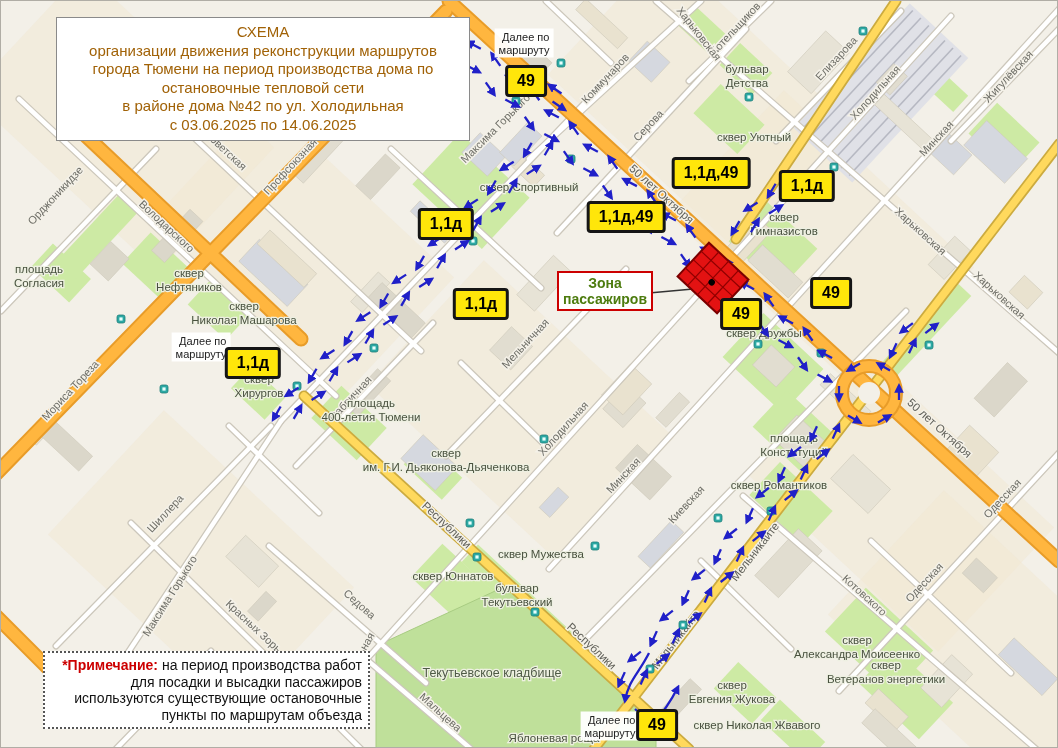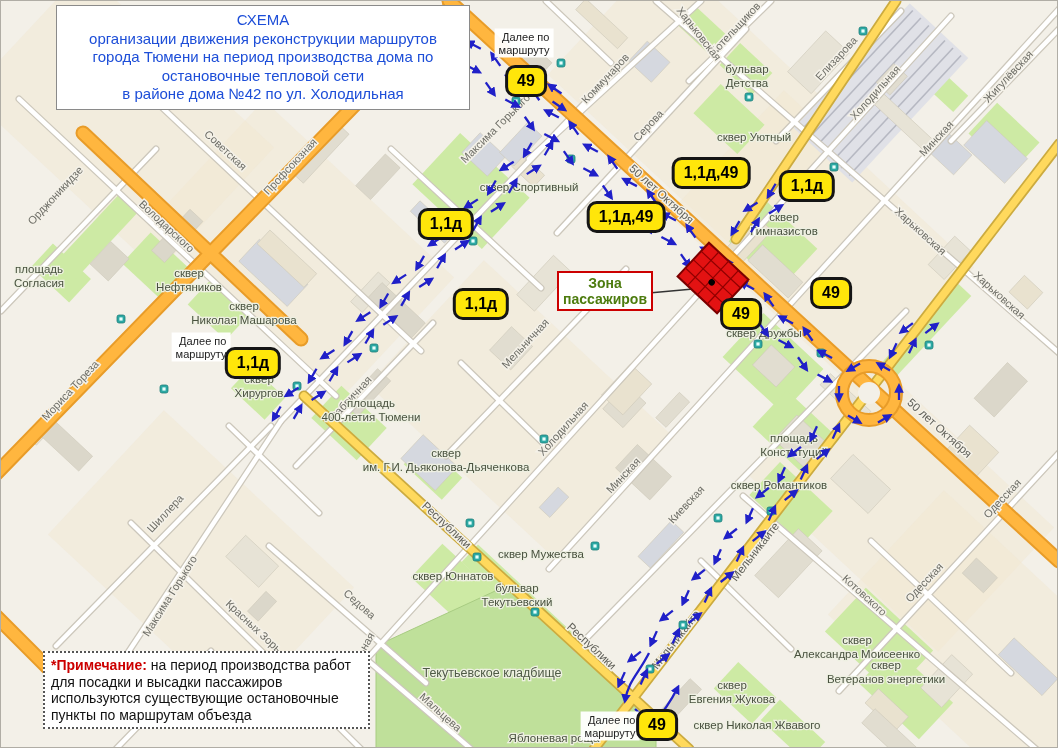--- a/index.html
+++ b/index.html
@@ -6,29 +6,29 @@
   .stage{position:relative;width:1058px;height:748px;background:#f3f0e8;
          font-family:"Liberation Sans",sans-serif;overflow:hidden;
          border:1px solid #b0ada5;box-sizing:border-box;}
   svg{position:absolute;left:0;top:0;}
   .st-label{font-family:"Liberation Sans",sans-serif;font-size:11px;fill:#6d6d66;
             paint-order:stroke;stroke:#f4f1e8;stroke-width:3px;text-anchor:middle;}
   .st-major{font-size:11.5px;fill:#5f5f58;}
   .pl-label{font-family:"Liberation Sans",sans-serif;font-size:11.5px;fill:#49523f;
             paint-order:stroke;stroke:#eef0e2;stroke-width:2.5px;text-anchor:middle;}
   .pl-big{font-size:12.5px;fill:#4e5a45;}
-  .title-box{position:absolute;left:55px;top:4px;width:404px;background:#fff;
+  .title-box{position:absolute;left:55px;top:16px;width:404px;background:#fff;
              border:1px solid #8a8a8a;padding:5px 4px;text-align:center;
-             font-size:15px;color:#1d4ed8;line-height:18.6px;z-index:30;}
+             font-size:15px;color:#a16207;line-height:18.6px;z-index:30;}
   .note-box{position:absolute;left:42px;top:650px;width:311px;background:#fff;
-            border:2px dotted #555;padding:4px 6px;text-align:left;
+            border:2px dotted #555;padding:4px 6px;text-align:right;
             font-size:14px;line-height:16.6px;color:#111;z-index:30;}
   .note-accent{color:#cc0000;font-weight:bold;}
   .badge{position:absolute;transform:translate(-50%,-50%);background:#ffe60a;
-         border:3px solid #151515;border-radius:10px;font-weight:bold;font-size:16px;
+         border:3px solid #151515;border-radius:4px;font-weight:bold;font-size:16px;
          color:#000;display:flex;align-items:center;justify-content:center;
          z-index:25;padding:0 9px;height:26px;line-height:1;white-space:nowrap;}
   .detour{position:absolute;transform:translate(-50%,-50%);background:rgba(255,255,255,.95);
           font-size:11px;line-height:12.5px;text-align:right;color:#222;
           padding:2px 4px;z-index:24;white-space:nowrap;}
   .zone-box{position:absolute;left:556px;top:270px;width:92px;background:#fff;
             border:2px solid #cc0000;z-index:26;text-align:center;font-weight:bold;
             font-size:14px;line-height:16px;color:#4d7c0f;padding:2px 0;}
 </style>
 </head>
@@ -493,20 +493,21 @@
         <circle cx="2" cy="4" r="3.2" fill="#000"></circle>
       </g>
     </svg>
 
   <div class="title-box">
     <div>СХЕМА</div>
     <div>организации движения реконструкции маршрутов</div>
     <div>города Тюмени на период производства дома по</div>
     <div>остановочные тепловой сети</div>
     <div>в районе дома №42 по ул. Холодильная</div>
+    <div>с 03.06.2025 по 14.06.2025</div>
   </div>
 
   <div class="note-box"><span class="note-accent">*Примечание:</span><span> на период производства работ для посадки и высадки пассажиров используются существующие остановочные пункты по маршрутам объезда</span></div>
 
   <div class="zone-box">
     <div>Зона</div>
     <div>пассажиров</div>
   </div>
 <div class="badge" style="left: 525px; top: 80px;">49</div>
     <div class="badge" style="left: 710px; top: 172px;">1,1д,49</div>

